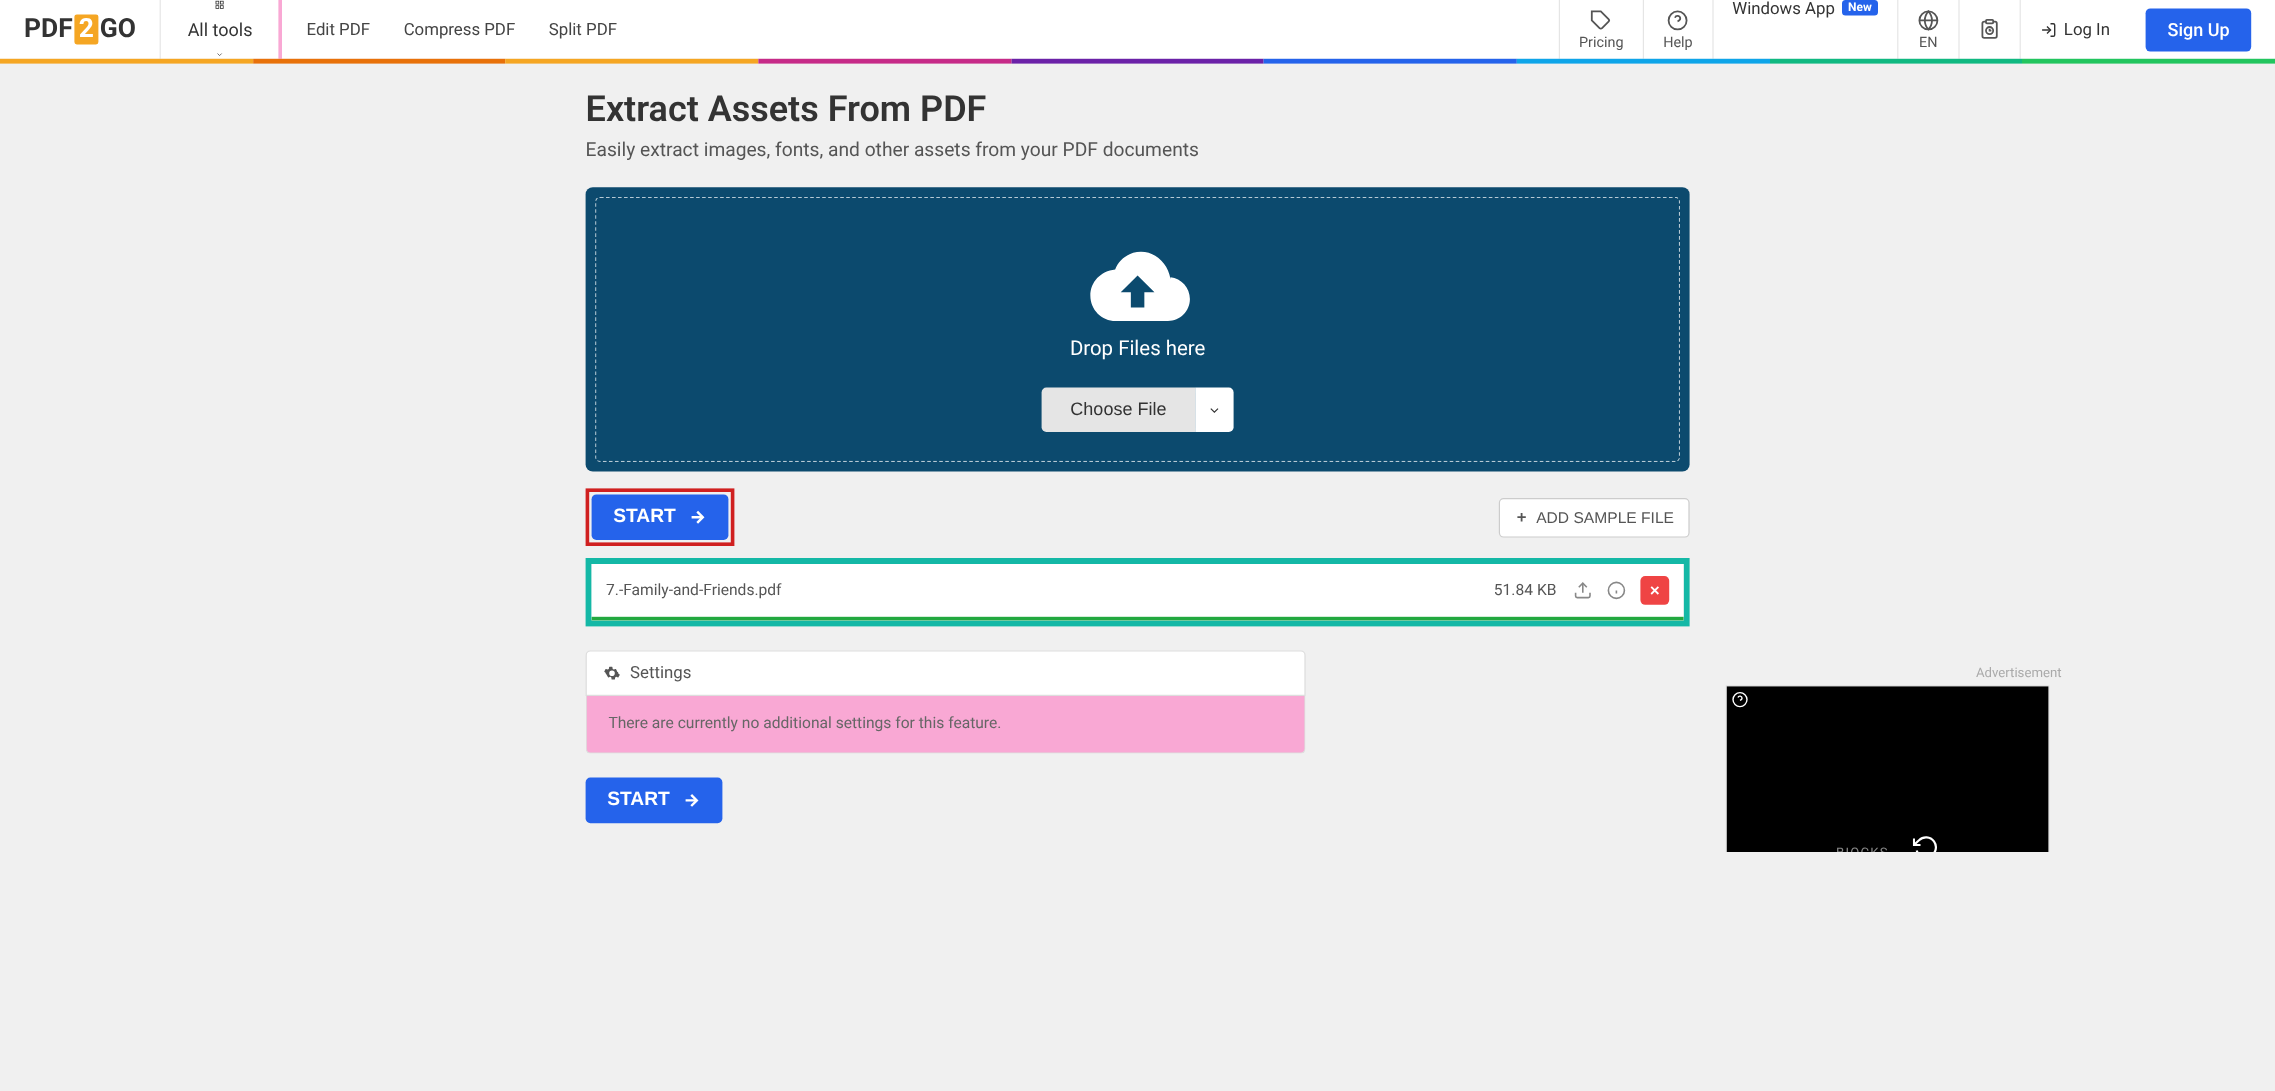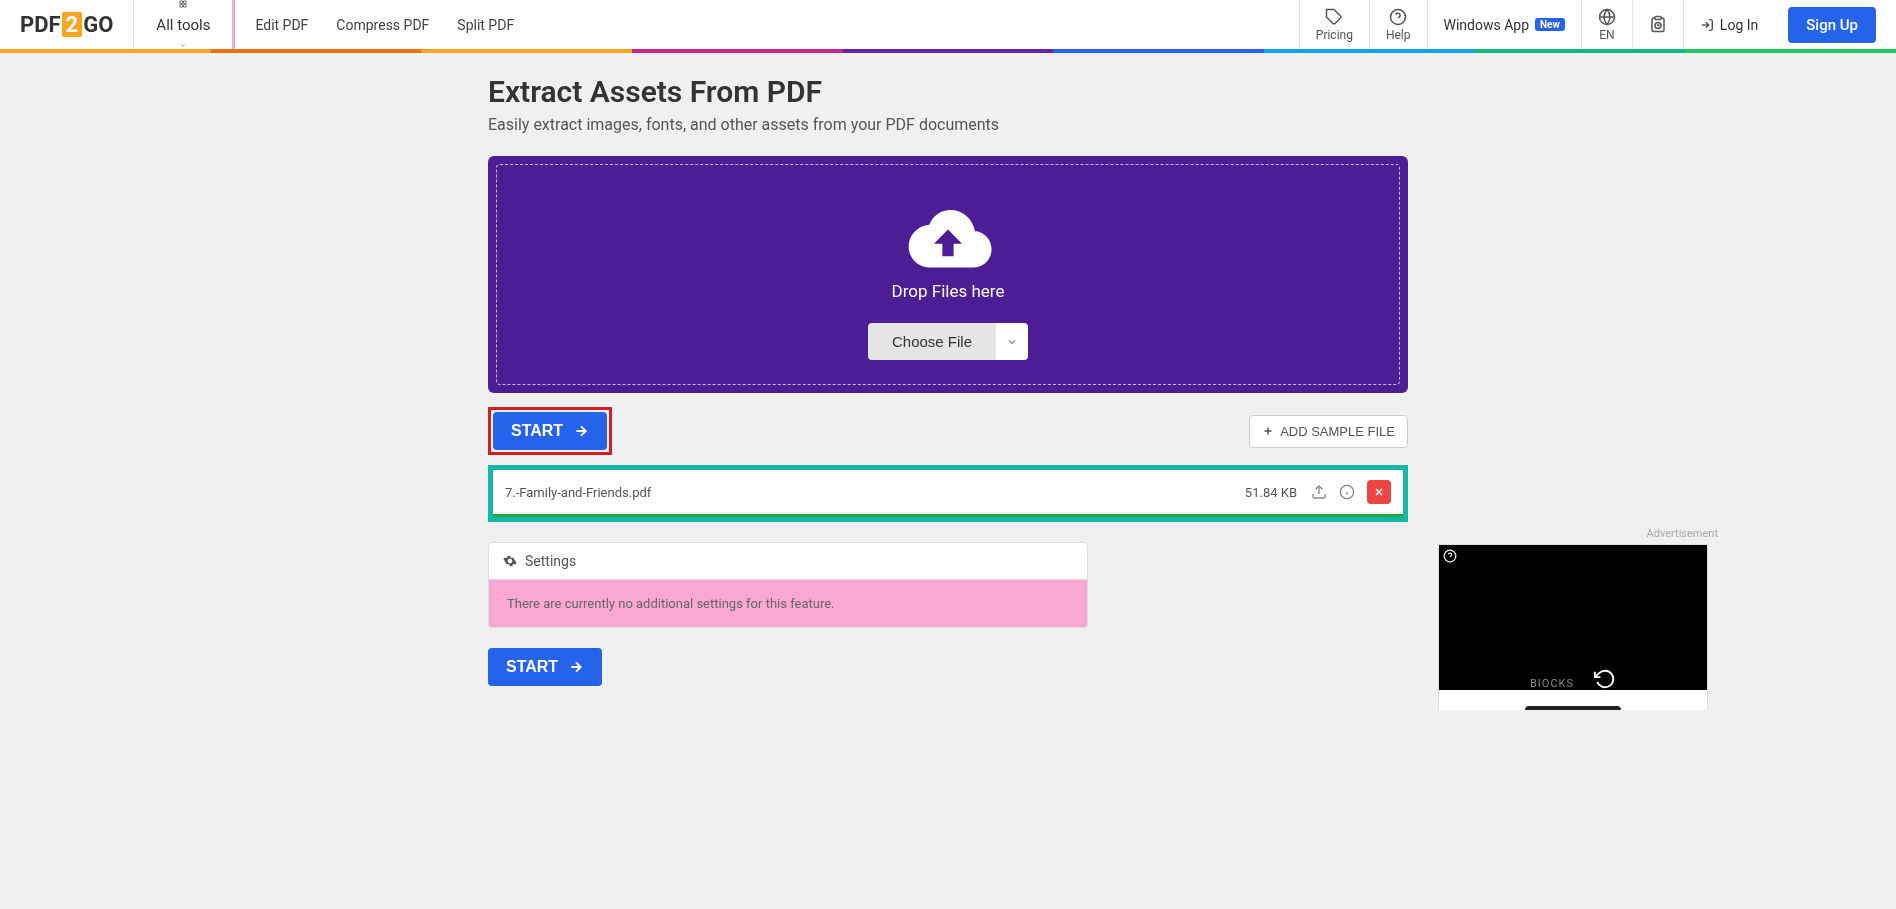--- a/index.html
+++ b/index.html
@@ -13,30 +13,30 @@
 .logo-pdf { color: #333; }
 .logo-2 { background: #f5a623; color: #fff; padding: 0 4px; border-radius: 2px; margin: 0 1px; }
 .logo-go { color: #333; }
 .all-tools { display: flex; align-items: center; gap: 8px; padding: 0 22px; cursor: pointer; height: 100%; border-right: 3px solid #f9a8d4; font-size: 15px; flex-direction: column; }
 .nav-links { display: flex; gap: 28px; padding: 0 20px; font-size: 14px; color: #444; }
 .nav-links span { cursor: pointer; }
 .header-spacer { flex: 1; }
 .header-right { display: flex; align-items: center; height: 100%; }
 .hr-item { display: flex; flex-direction: column; align-items: center; justify-content: center; padding: 0 16px; height: 100%; border-left: 1px solid #e5e5e5; font-size: 12px; color: #555; cursor: pointer; }
 .hr-item svg { width: 18px; height: 18px; margin-bottom: 2px; }
-.windows-app { display: flex; align-items: center; gap: 6px; padding: 0 16px; height: 100%; border-left: 1px solid #e5e5e5; font-size: 14px; cursor: pointer; }
+.windows-app { display: flex; align-items: flex-start; gap: 6px; padding: 0 16px; height: 100%; border-left: 1px solid #e5e5e5; font-size: 14px; cursor: pointer; }
 .badge-new { background: #2563eb; color: #fff; font-size: 10px; padding: 1px 5px; border-radius: 3px; font-weight: bold; }
 .login { display: flex; align-items: center; gap: 6px; padding: 0 16px; height: 100%; border-left: 1px solid #e5e5e5; font-size: 14px; cursor: pointer; }
 .signup { background: #2563eb; color: #fff; padding: 9px 18px; border-radius: 4px; font-size: 15px; font-weight: 500; margin: 0 20px 0 14px; cursor: pointer; }
 
 
 .main { max-width: 920px; margin: 0 auto; padding: 24px 0; position: relative; }
 .page-title { font-size: 30px; font-weight: 600; color: #333; margin-bottom: 6px; }
 .page-subtitle { font-size: 16px; color: #555; margin-bottom: 22px; }
-.dropzone { background: #4c1d95; border-radius: 6px; padding: 8px; margin-bottom: 14px; }
+.dropzone { background: #0c4a6e; border-radius: 6px; padding: 8px; margin-bottom: 14px; }
 .dropzone-inner { border: 1px dashed rgba(255,255,255,0.7); border-radius: 4px; padding: 38px 0 24px; display: flex; flex-direction: column; align-items: center; }
 .cloud-icon { width: 90px; height: 70px; margin-bottom: 8px; }
 .drop-text { color: #fff; font-size: 17px; margin-bottom: 22px; }
 .choose-file-wrap { display: flex; }
 .choose-file { background: #e5e5e5; color: #333; padding: 10px 24px; font-size: 15px; border-radius: 4px 0 0 4px; cursor: pointer; border: none; }
 .choose-file-dd { background: #fff; padding: 10px 10px; border-radius: 0 4px 4px 0; cursor: pointer; display: flex; align-items: center; }
 
 .action-row { display: flex; justify-content: space-between; align-items: center; margin-bottom: 10px; }
 .start-btn { background: #2563eb; color: #fff; padding: 10px 18px; border-radius: 4px; font-size: 16px; font-weight: 600; display: flex; align-items: center; gap: 10px; cursor: pointer; border: none; }
 .start-btn-highlight-wrap { border: 3px solid #d02020; padding: 2px; display: inline-block; }
@@ -48,21 +48,21 @@
 .file-size { margin-right: 14px; }
 .file-icon { margin-right: 12px; cursor: pointer; color: #888; }
 .file-delete { background: #ef4444; color: #fff; width: 24px; height: 24px; border-radius: 4px; display: flex; align-items: center; justify-content: center; cursor: pointer; }
 
 .settings-panel { margin-top: 20px; max-width: 600px; }
 .settings-header { background: #fff; border: 1px solid #ddd; padding: 10px 14px; font-size: 14px; display: flex; align-items: center; gap: 8px; color: #555; border-radius: 4px 4px 0 0; text-align: right; }
 .settings-body { background: #f9a8d4; border: 1px solid #ddd; border-top: none; padding: 16px 18px; font-size: 13px; color: #666; border-radius: 0 0 4px 4px; }
 
 .start-btn-2 { margin-top: 20px; }
 
-.ad-sidebar { position: absolute; right: -310px; top: 477px; width: 280px; }
+.ad-sidebar { position: absolute; right: -310px; top: 504px; width: 280px; }
 @media (max-width: 1560px) { .ad-sidebar { display:none; } }
 .ad-label { text-align: right; font-size: 11px; color: #aaa; margin-bottom: 4px; }
 .ad-box { background: #fff; border: 1px solid #ddd; width: 270px; }
 .ad-top { background: #000000; height: 145px; display: flex; align-items: flex-end; justify-content: center; position: relative; }
 .ad-top-corner { position: absolute; top: 4px; left: 4px; color: #fff; }
 .ad-brand { color: #888; font-size: 11px; letter-spacing: 1px; margin-right: 20px; }
 .ad-bottom { padding: 16px 0; display: flex; justify-content: center; }
 .ad-cta { background: #222; color: #fff; padding: 7px 18px; border-radius: 4px; font-size: 12px; cursor: pointer; }
 
 svg { display: block; }

